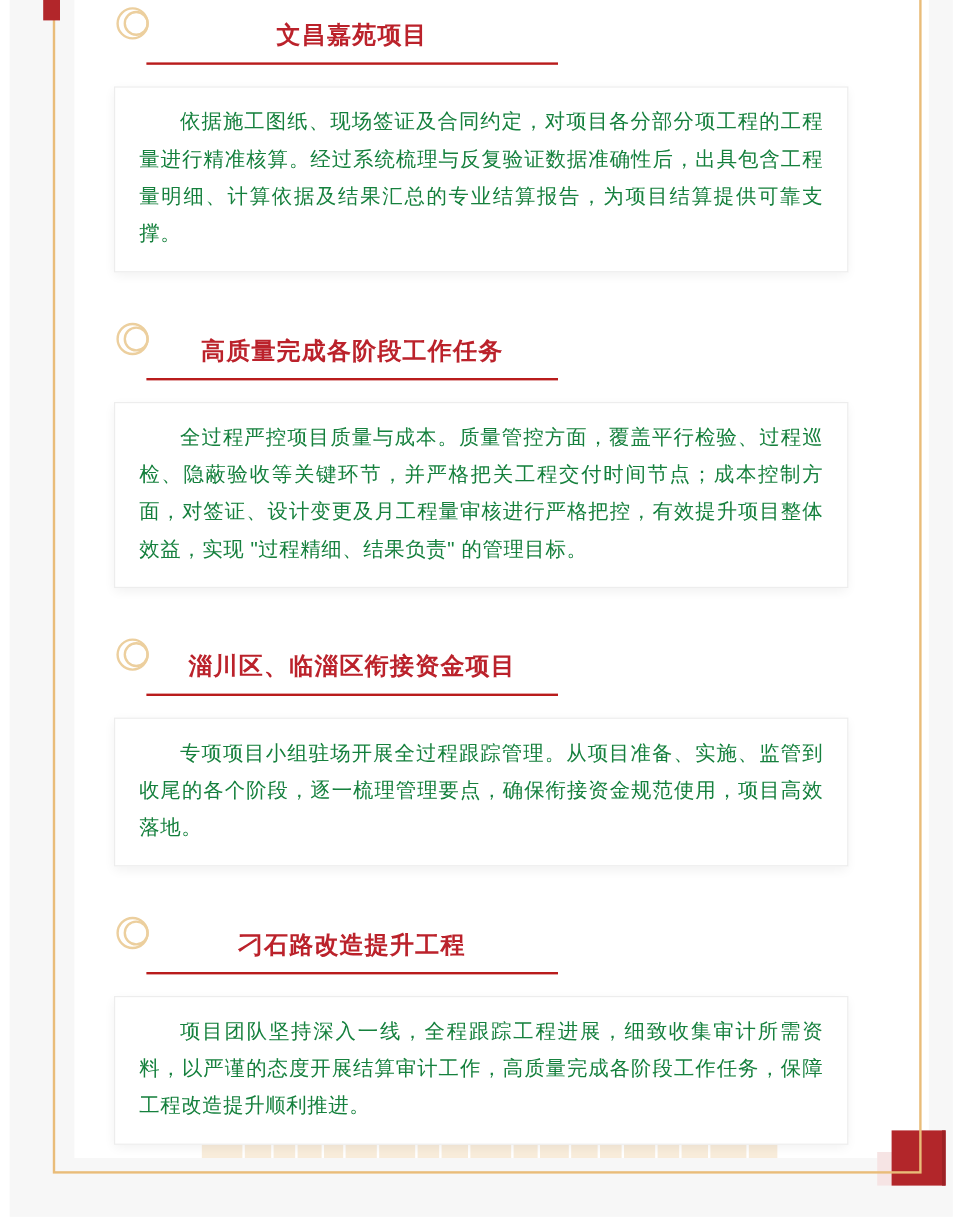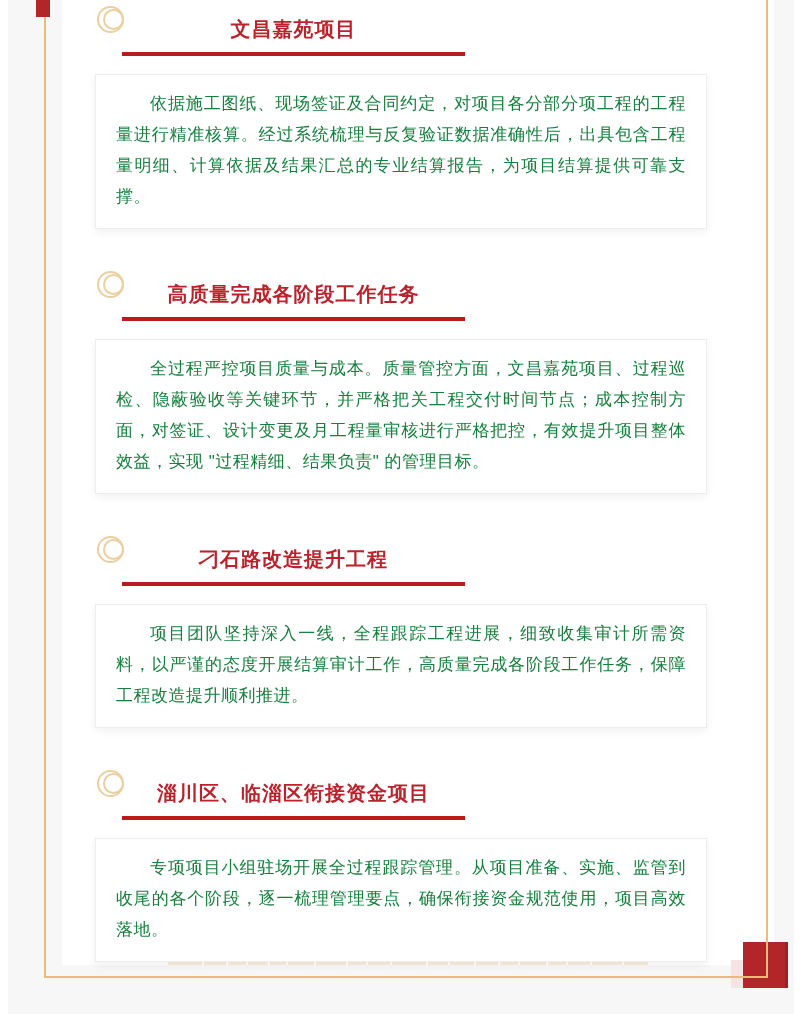--- a/index.html
+++ b/index.html
@@ -41,21 +41,21 @@
     position:absolute; left:0; top:0; width:23px; height:23px;
     border:2px solid #eccf9e; border-radius:50%;
   }
   .ring .c2 {
     position:absolute; left:6px; top:3px; width:17px; height:17px;
     border:2px solid #eccf9e; border-radius:50%;
   }
   .title-wrap {
     margin-left:28px; width:343px;
     text-align:center; padding:10px 0 9px 0;
-    border-bottom:4px solid #b91c1c;
+    border-bottom:2px solid #b91c1c;
     box-sizing:border-box;
   }
   .sec-title {
     font-size:20px; font-weight:bold;
     color:#bb222b; letter-spacing:1px;
     white-space:nowrap;
   }
   .card {
     margin-top:18px; margin-left:1px;
     width:612px; box-sizing:border-box;
@@ -142,50 +142,50 @@
 
     <div class="section">
       <span class="ring">
           <span class="c1"></span>
           <span class="c2"></span>
         </span>
       <div class="title-wrap">
         <span class="sec-title">高质量完成各阶段工作任务</span>
       </div>
       <div class="card">
-        <p>全过程严控项目质量与成本。质量管控方面，文昌嘉苑项目、过程巡检、隐蔽验收等关键环节，并严格把关工程交付时间节点；成本控制方面，对签证、设计变更及月工程量审核进行严格把控，有效提升项目整体效益，实现 "过程精细、结果负责" 的管理目标。</p>
+        <p>全过程严控项目质量与成本。质量管控方面，覆盖平行检验、过程巡检、隐蔽验收等关键环节，并严格把关工程交付时间节点；成本控制方面，对签证、设计变更及月工程量审核进行严格把控，有效提升项目整体效益，实现 "过程精细、结果负责" 的管理目标。</p>
+      </div>
+    </div>
+
+    <div class="section">
+      <span class="ring">
+          <span class="c1"></span>
+          <span class="c2"></span>
+        </span>
+      <div class="title-wrap">
+        <span class="sec-title">淄川区、临淄区衔接资金项目</span>
+      </div>
+      <div class="card">
+        <p>专项项目小组驻场开展全过程跟踪管理。从项目准备、实施、监管到收尾的各个阶段，逐一梳理管理要点，确保衔接资金规范使用，项目高效落地。</p>
       </div>
     </div>
 
     <div class="section">
       <span class="ring">
           <span class="c1"></span>
           <span class="c2"></span>
         </span>
       <div class="title-wrap">
         <span class="sec-title">刁石路改造提升工程</span>
       </div>
       <div class="card">
         <p>项目团队坚持深入一线，全程跟踪工程进展，细致收集审计所需资料，以严谨的态度开展结算审计工作，高质量完成各阶段工作任务，保障工程改造提升顺利推进。</p>
       </div>
     </div>
 
-    <div class="section">
-      <span class="ring">
-          <span class="c1"></span>
-          <span class="c2"></span>
-        </span>
-      <div class="title-wrap">
-        <span class="sec-title">淄川区、临淄区衔接资金项目</span>
-      </div>
-      <div class="card">
-        <p>专项项目小组驻场开展全过程跟踪管理。从项目准备、实施、监管到收尾的各个阶段，逐一梳理管理要点，确保衔接资金规范使用，项目高效落地。</p>
-      </div>
-    </div>
-
   </div>
 
   <div class="pink-sq"></div>
   <div class="red-sq"></div>
   <div class="gold-frame"></div>
   <div class="red-top-bar"></div>
 
 </div>
 
 </body></html>

